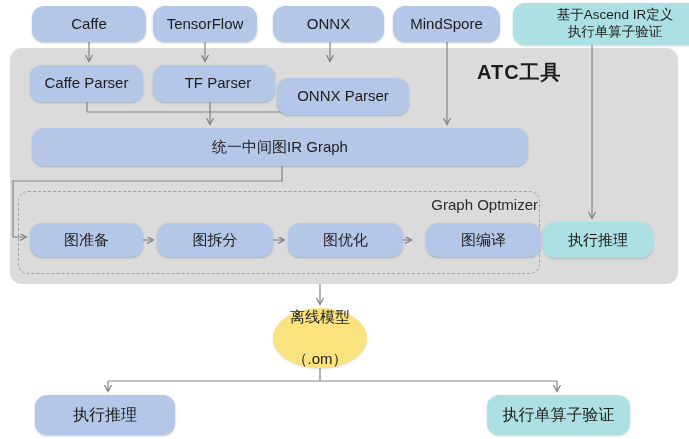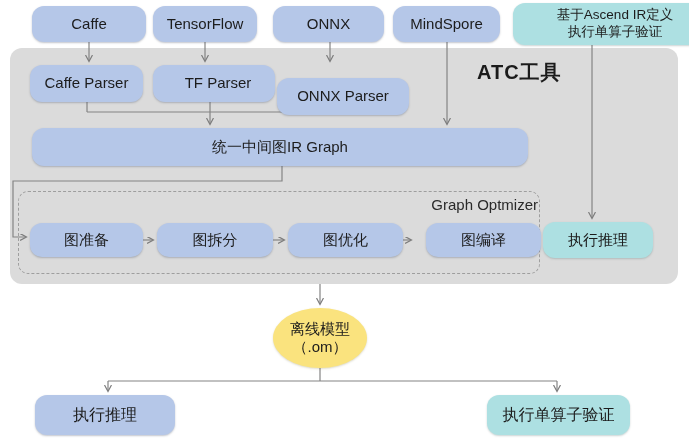--- a/index.html
+++ b/index.html
@@ -47,21 +47,21 @@
   
   #n-prep   {left:30px; top:223px;width:113px;height:34px;}
   #n-split  {left:157px;top:223px;width:116px;height:34px;}
   #n-opt    {left:288px;top:223px;width:115px;height:34px;}
   #n-compile{left:426px;top:223px;width:115px;height:34px;}
   #n-singleop-compile{left:543px;top:222px;width:110px;height:36px;}
   
   #n-offline-model{
     position:absolute;left:273px;top:308px;width:94px;height:60px;border-radius:50%;
     background:var(--c-ellipse-yellow,#fae37e);display:flex;flex-direction:column;
-    align-items:center;justify-content:center;font-size:15px;line-height:1.2;z-index:10;
+    align-items:center;justify-content:space-between;font-size:15px;line-height:1.2;z-index:10;
     box-shadow:0 1px 2px rgba(120,110,60,.25);
   }
   
   #n-run-inference{left:35px;top:395px;width:140px;height:40px;font-size:16px;}
   #n-run-verify   {left:487px;top:395px;width:143px;height:40px;font-size:16px;}
   
   #connectors{position:absolute;left:0;top:0;width:689px;height:439px;z-index:5;pointer-events:none;}
 </style>
 </head>
 <body>

